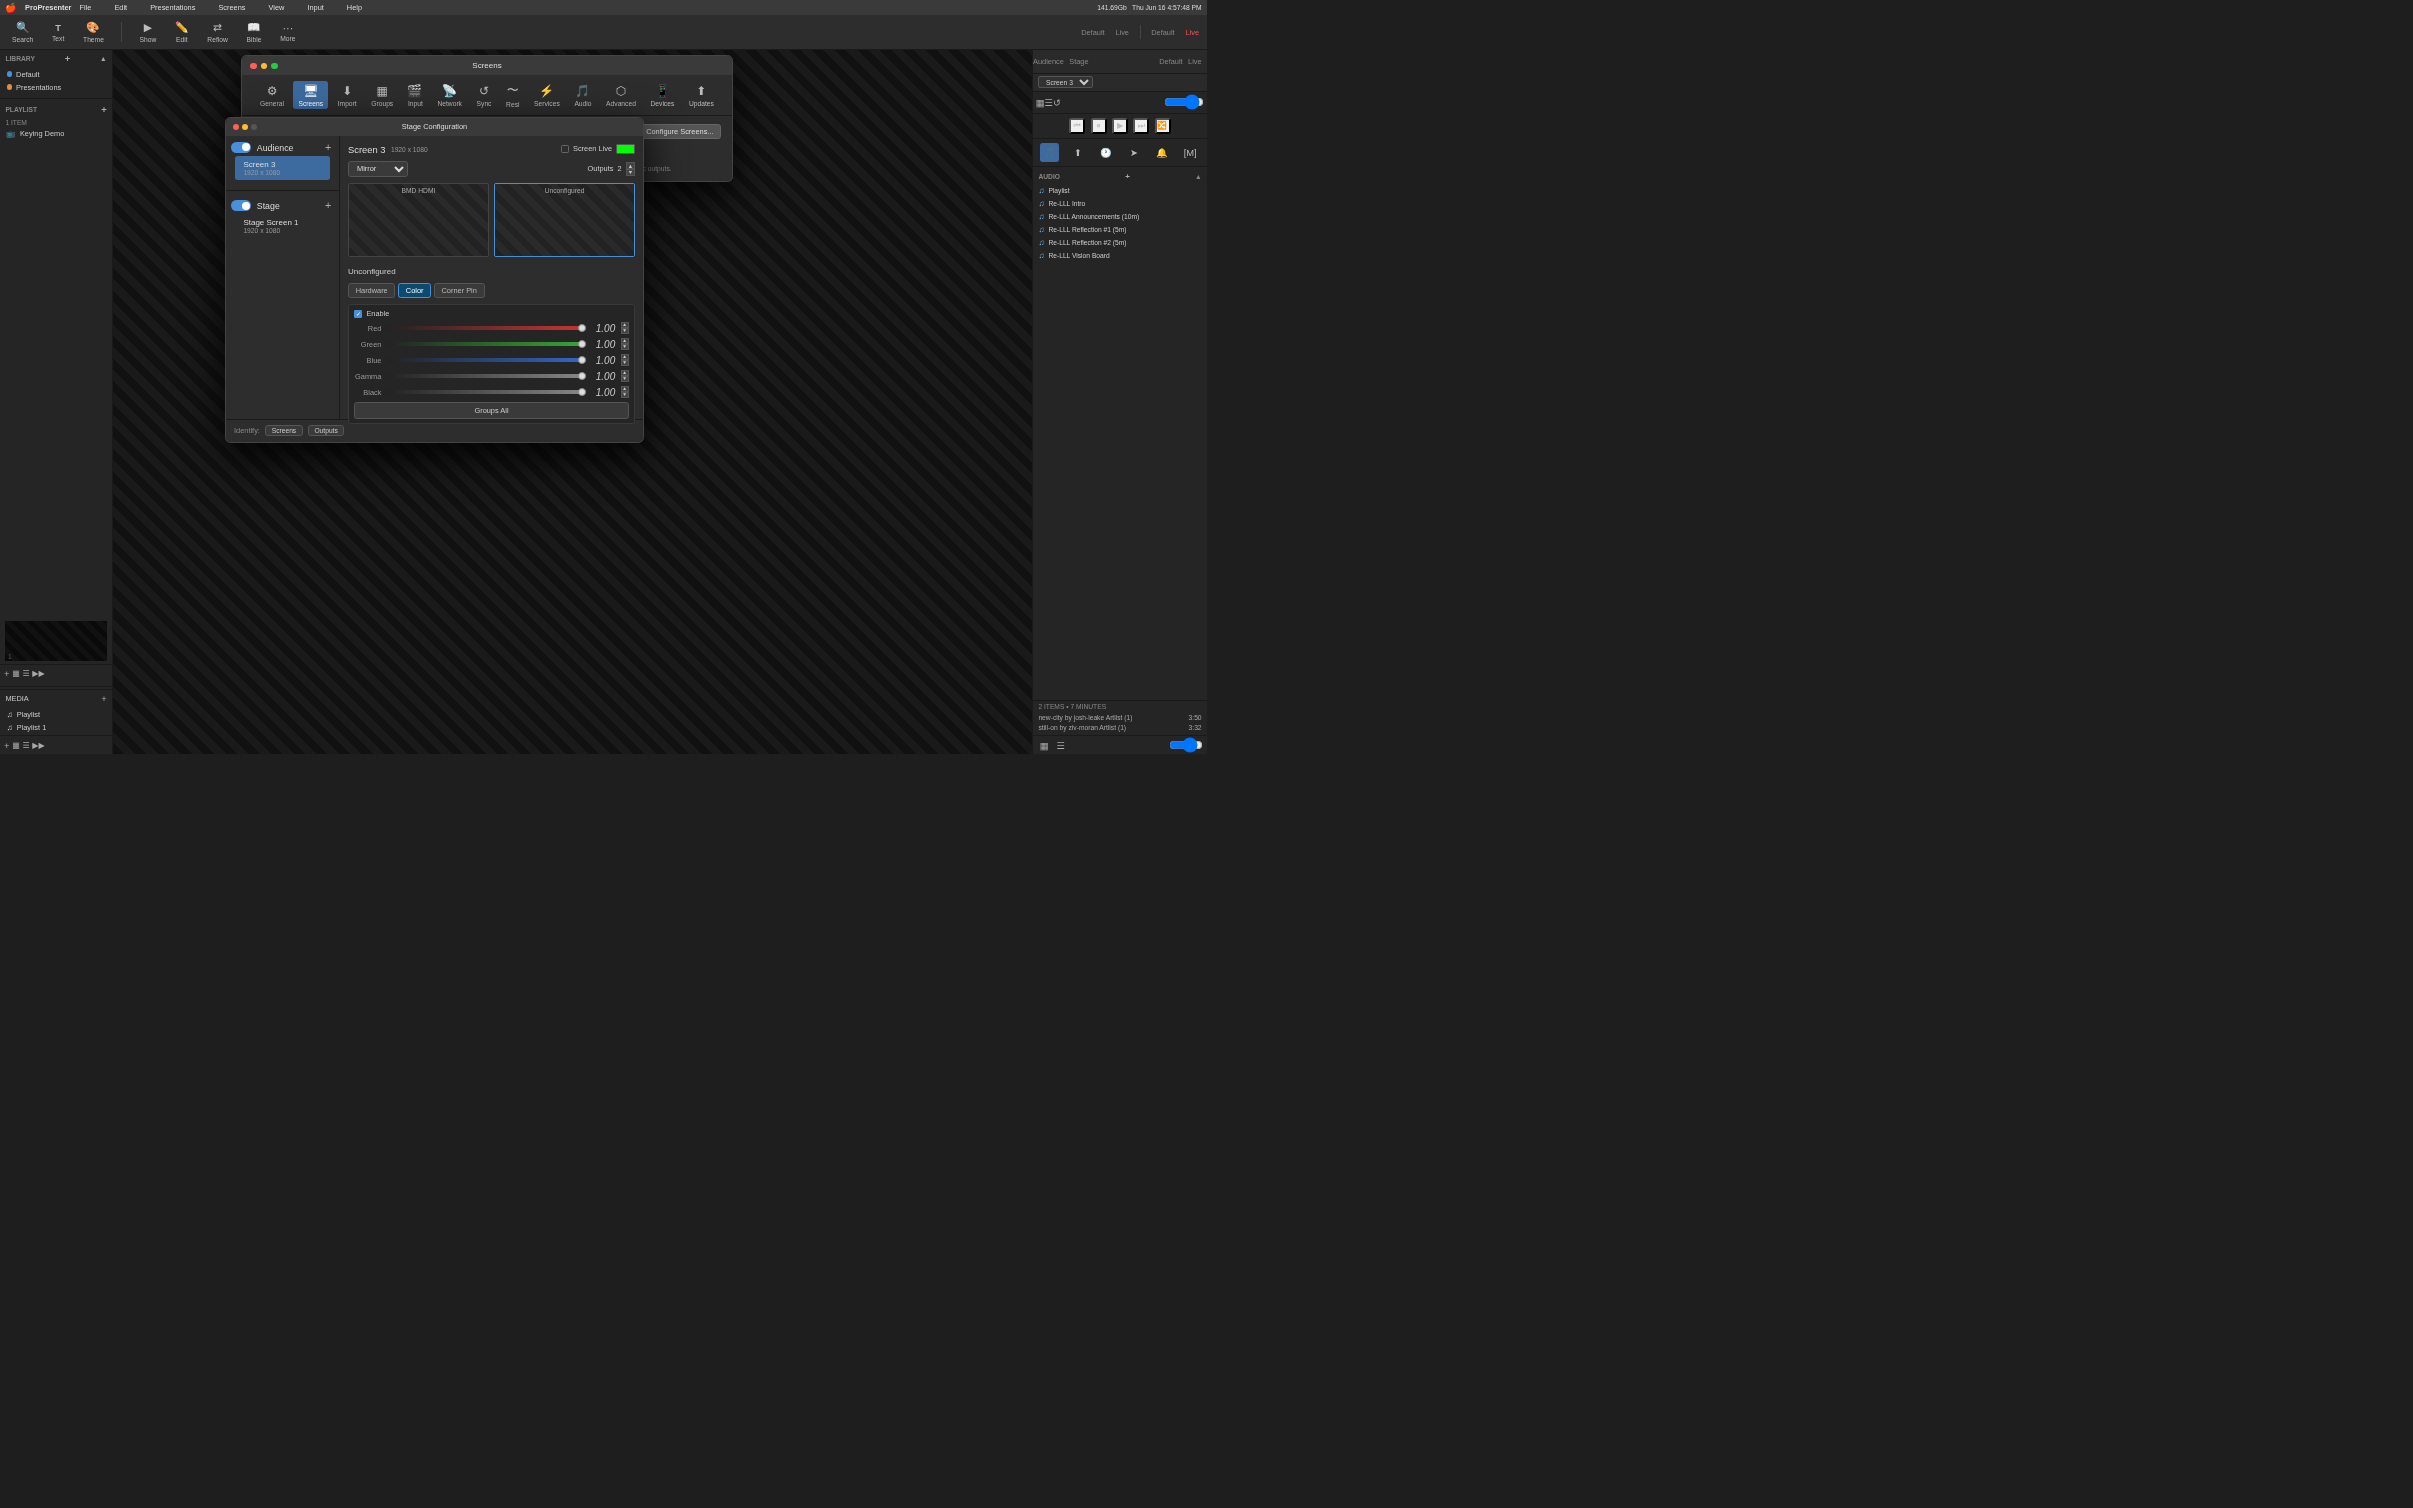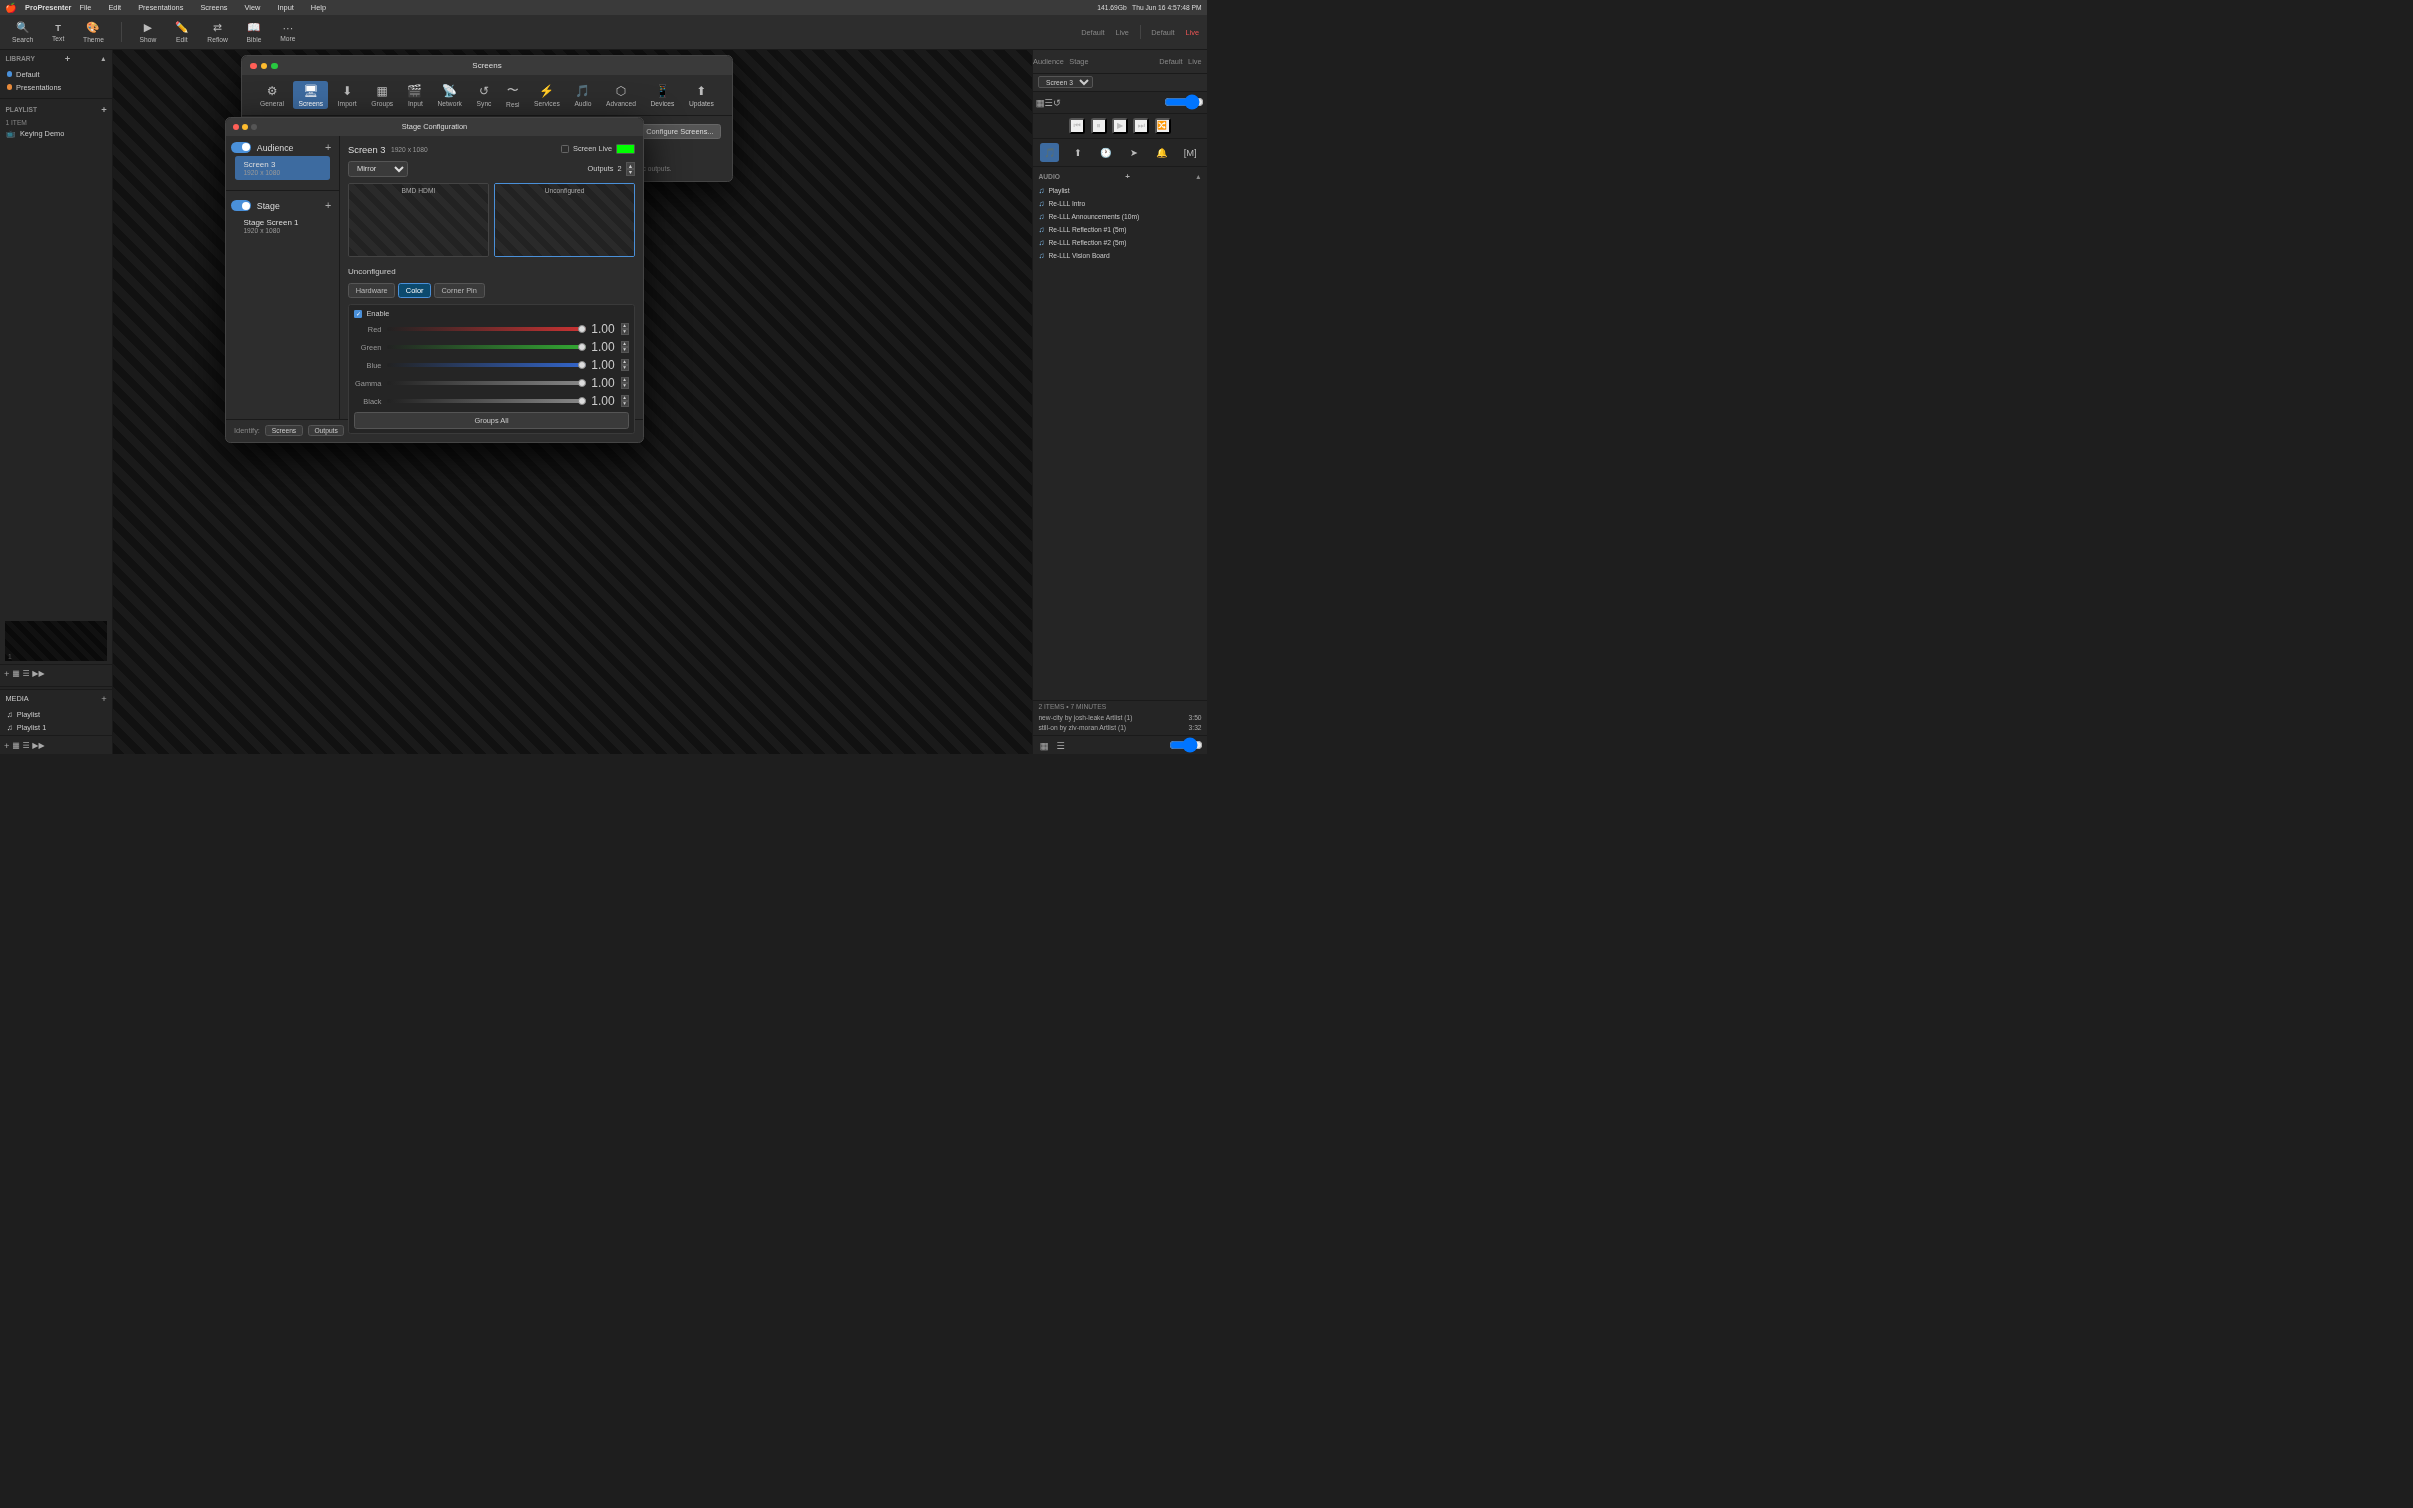--- a/index.html
+++ b/index.html
@@ -22,21 +22,21 @@
       align-items: center;
       padding: 0 5.4px;
       gap: 8px;
       font-size: 7.4px;
       color: #ddd;
       position: relative;
       z-index: 100;
     }
     .menubar-apple { font-size: 9.4px; }
     .menubar-app { font-weight: 600; }
-    .menubar-items { display: flex; gap: 17px; }
+    .menubar-items { display: flex; gap: 23px; }
     .menubar-right {
       position: absolute;
       right: 5.4px;
       top: 0;
       height: 15px;
       display: flex;
       align-items: center;
       gap: 5.4px;
       font-size: 6.7px;
     }
@@ -666,22 +666,24 @@
       right: 0;
       top: 50%;
       transform: translateY(-50%);
       width: 8px; height: 8px;
       background: #ddd;
       border-radius: 50%;
       border: 0.7px solid #888;
     }
     .color-value {
       width: 24px;
-      color: #ccc;
-      font-size: 12px;
+      text-align: right;
+      color: #ccc;
+      font-size: 10px;
+      font-style: italic;
     }
     .stepper-small {
       display: flex;
       flex-direction: column;
     }
     .stepper-s-btn {
       background: #444;
       border: 0.7px solid #555;
       color: #ccc;
       font-size: 4.7px;

